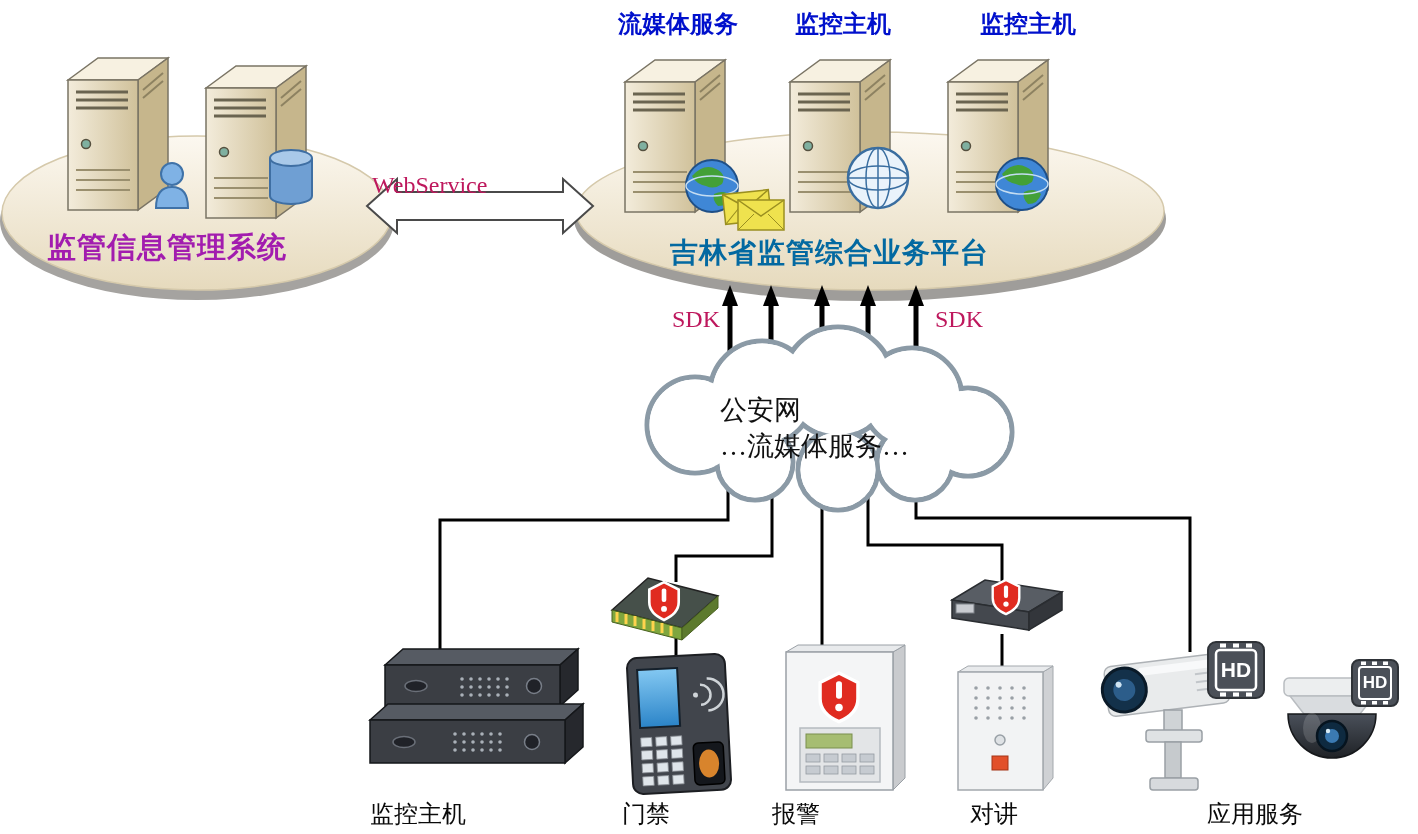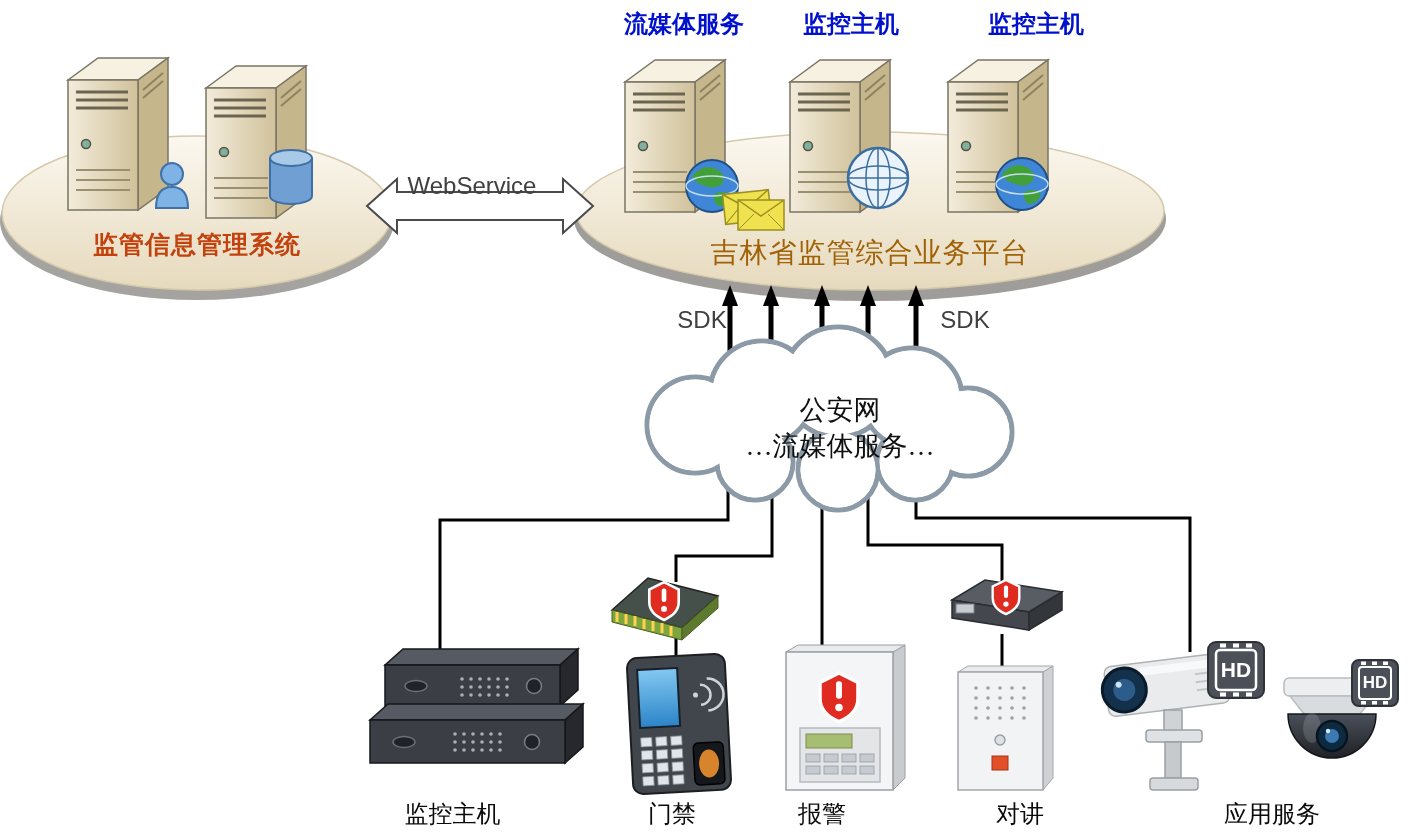--- a/index.html
+++ b/index.html
@@ -1,25 +1,25 @@
 <!DOCTYPE html>
 <html><head>
 <meta charset="utf-8">
 <style>
   *{margin:0;padding:0;box-sizing:border-box}
   html,body{background:#fff}
   body{font-family:"Liberation Sans",sans-serif}
   #stage{position:relative;width:1418px;height:834px;background:#fff;overflow:hidden}
   #art{position:absolute;left:0;top:0;display:block}
-  .lbl{position:absolute;text-align:center;white-space:nowrap}
+  .lbl{position:absolute;white-space:nowrap}
   .svc{color:#0010cc;font-weight:bold;font-size:24px}
   .dev{color:#0a0a0a;font-weight:normal;font-size:24px}
-  .plat-left{color:#c2410c;font-weight:bold;font-size:25px;letter-spacing:1px}
-  .plat-right{color:#a16207;font-weight:normal;font-size:28px;letter-spacing:1px}
-  .serif{font-family:Liberation Sans, sans-serif;font-size:24px;color:#404040}
+  .plat-left{color:#a21caf;font-weight:bold;font-size:29px;letter-spacing:1px}
+  .plat-right{color:#0369a1;font-weight:bold;font-size:28px;letter-spacing:1px}
+  .serif{font-family:Liberation Serif, serif;font-size:24px;color:#be185d}
   .cloudtxt{font-size:27px;color:#101010;line-height:36px;font-family:Liberation Serif, serif}
   .hd{position:absolute;color:#ffffff;font-weight:bold;text-align:center}
 </style>
 </head>
 <body>
 
 <div id="stage">
 
 <svg id="art" width="1418" height="834" viewBox="0 0 1418 834">
   <defs>

